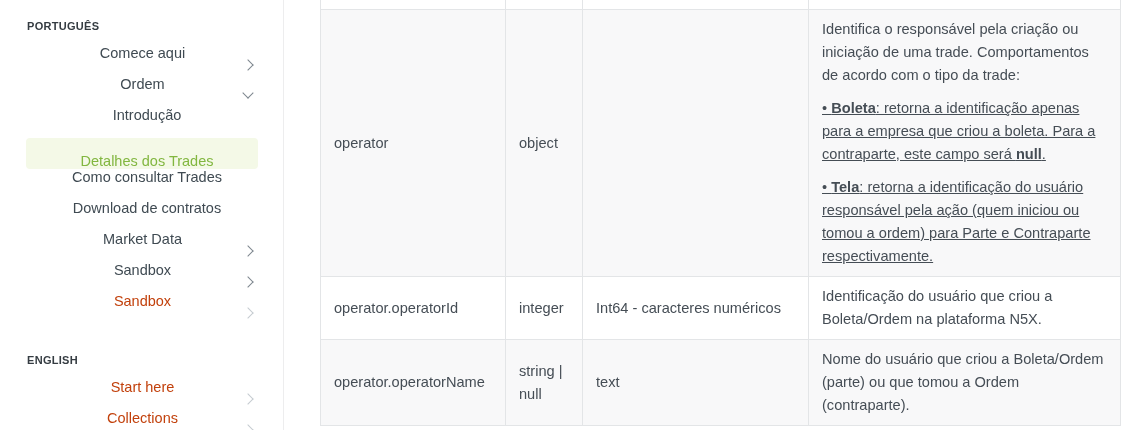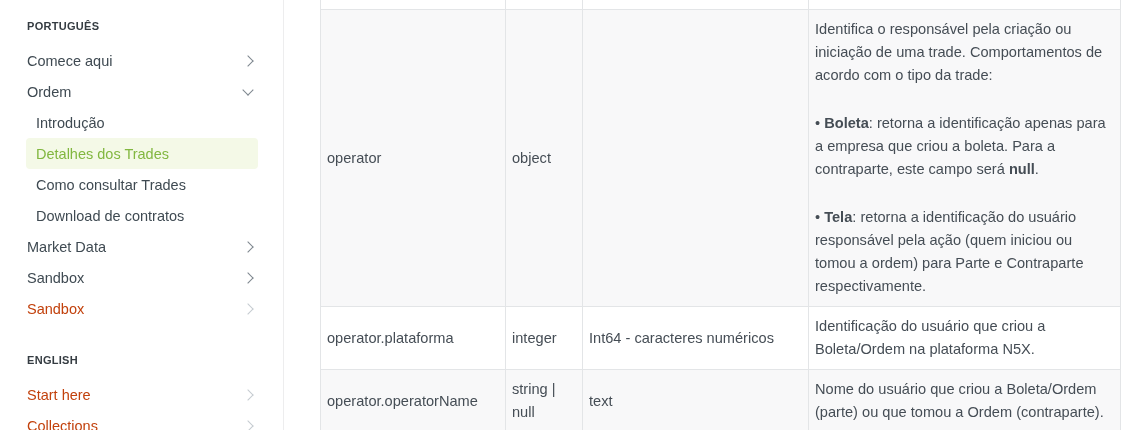--- a/index.html
+++ b/index.html
@@ -28,24 +28,25 @@
   .section + .section .section-header { margin-top:30px; }
   .nav-item {
     display:flex; align-items:center;
     height:31px;
     margin:0 25px 0 26px;
     border-radius:4px;
     color:#3f4a52; font-size:14.5px;
     cursor:pointer;
     box-sizing:border-box;
     padding-left:1px;
+    flex-direction:column;
   }
   .nav-item .lbl { white-space:nowrap; }
   .nav-item.sub { padding-left:10px; }
-  .nav-item.selected { background:#f4f9e7; color:#82b740; }
+  .nav-item.selected { background:#f4f9e7; color:#82b740;justify-content:flex-end; }
   .nav-item.muted { color:#c2410c; }
   .chev {
     margin-left:auto; margin-right:6px;
     width:7px; height:7px;
     border-right:1.6px solid #7d868e;
     border-bottom:1.6px solid #7d868e;
     flex:0 0 auto;
   }
   .chev.right { transform:rotate(-45deg); }
   .chev.down  { transform:rotate(45deg); margin-top:-3px; }
@@ -57,28 +58,28 @@
     width:802px;
   }
   table.params {
     border-collapse:collapse; table-layout:fixed;
     width:800px;
     font-size:14.6px; color:#454d55;
   }
   table.params td {
     border:1px solid #e3e5e7;
     vertical-align:middle;
-    padding:8px 6px;
+    padding:8px 13px;
     line-height:23px;
     word-wrap:break-word;
   }
   tr.partial-row td { height:9px; padding:0; background:#fff; }
   tr.zebra td { background:#f8f8f9; }
   td.desc p { margin:0; }
-  td.desc p + p { margin-top:25px; }
+  td.desc p + p { margin-top:10px;text-decoration:underline; }
   td.desc b { font-weight:700; }
 </style>
 </head>
 <body>
 
 <aside class="sidebar">
   <nav id="sidebar-nav">
       <div class="section">
         <div class="section-header">PORTUGUÊS</div>
         <div class="nav-item">
@@ -147,21 +148,21 @@
           <td class="name">operator</td>
           <td class="type">object</td>
           <td class="format"></td>
           <td class="desc">
             <p><span>Identifica o responsável pela criação ou iniciação de uma trade. Comportamentos de acordo com o tipo da trade:</span></p>
             <p><span>• </span><b>Boleta</b><span>: retorna a identificação apenas para a empresa que criou a boleta. Para a contraparte, este campo será </span><b>null</b><span>.</span></p>
             <p><span>• </span><b>Tela</b><span>: retorna a identificação do usuário responsável pela ação (quem iniciou ou tomou a ordem) para Parte e Contraparte respectivamente.</span></p>
           </td>
         </tr>
         <tr>
-          <td class="name">operator.plataforma</td>
+          <td class="name">operator.operatorId</td>
           <td class="type">integer</td>
           <td class="format">Int64 - caracteres numéricos</td>
           <td class="desc">
             <p><span>Identificação do usuário que criou a Boleta/Ordem na plataforma N5X.</span></p>
           </td>
         </tr>
         <tr class="zebra">
           <td class="name">operator.operatorName</td>
           <td class="type">string | null</td>
           <td class="format">text</td>

